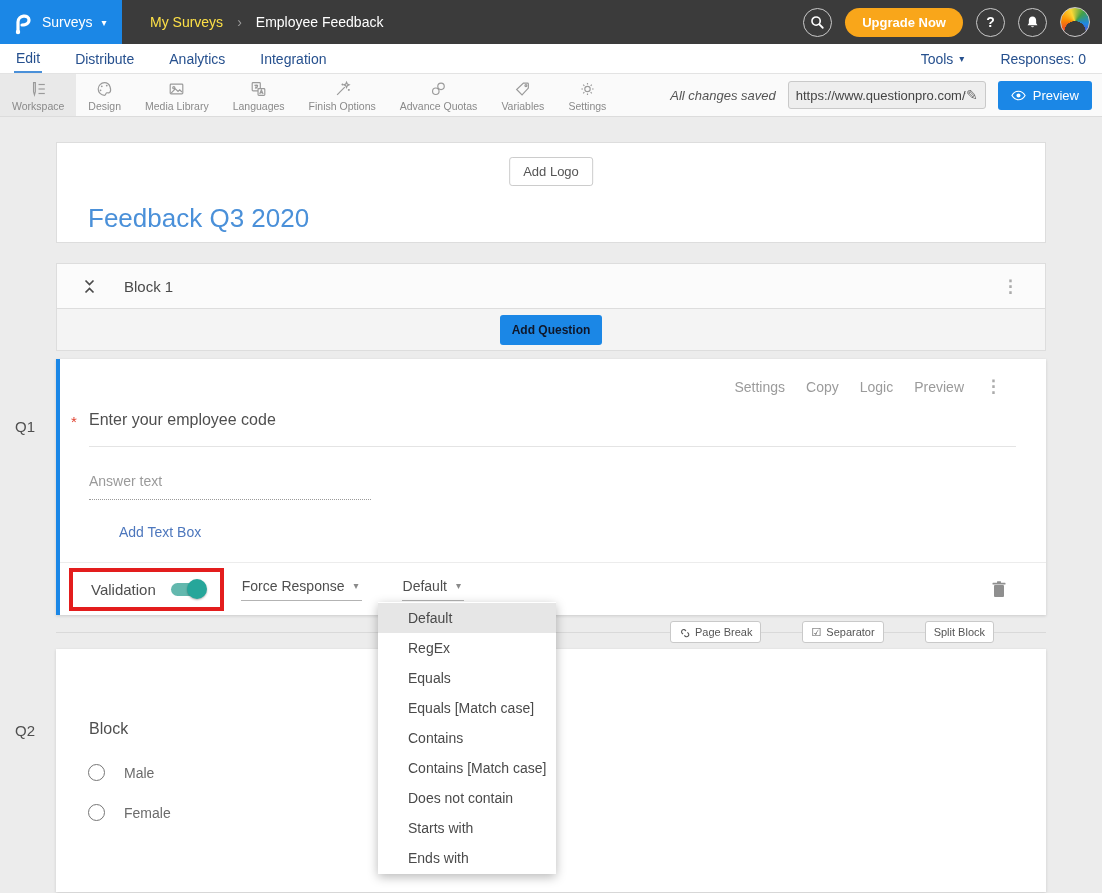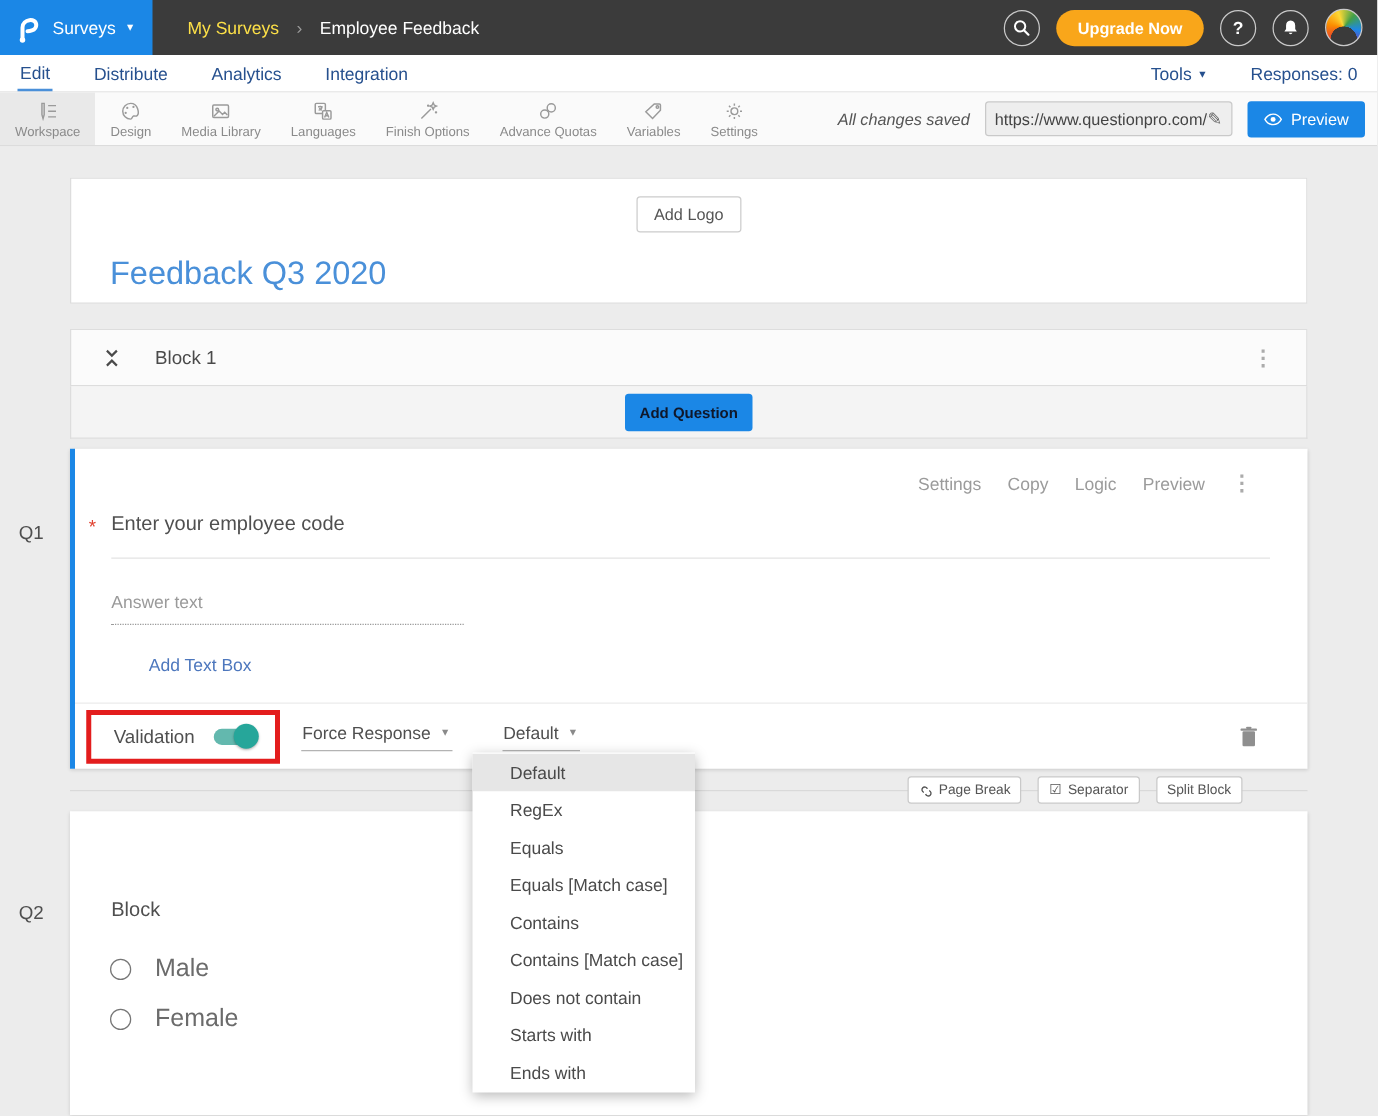--- a/index.html
+++ b/index.html
@@ -71,26 +71,26 @@
   .toggle-knob { position:absolute; right:-3px; top:-4px; width:20px; height:20px; border-radius:50%; background:#26a69a; box-shadow:0 1px 2px rgba(0,0,0,.3); }
   .dd { display:flex; align-items:center; gap:9px; font-size:14px; color:#4f4f4f; border-bottom:1px solid #b3b3b3; padding:0 3px 6px 1px; cursor:pointer; }
   .dd .caret { color:#8a8a8a; }
   .dd-force { margin-left:17px; }
   .dd-type { margin-left:40px; }
   .trash-btn { margin-left:auto; margin-right:40px; cursor:pointer; display:flex; }
 
   .block-footer { position:relative; height:34px; }
   .footer-line { position:absolute; left:0; right:0; top:17px; border-top:1px solid #d9d9d9; }
   .footer-buttons { position:absolute; right:52px; top:17px; transform:translateY(-50%); display:flex; gap:13px; }
-  .chip { background:#fff; border:1px solid #c9c9c9; border-radius:3px; padding:4px 8px; font-size:11px; color:#555; display:flex; align-items:center; gap:5px; cursor:pointer; font-family:inherit; }
+  .chip { background:#fff; border:1px solid #c9c9c9; border-radius:3px; padding:4px 8px; font-size:11px; color:#555; display:flex; align-items:center; gap:5px; cursor:pointer; font-family:inherit;margin-left:28px; }
   .chip .chip-icon { font-size:11px; color:#555; line-height:1; }
 
   .q2-card { height:243px; background:#fff; box-shadow:0 1px 3px rgba(0,0,0,.14); position:relative; }
   .q2-title { position:absolute; top:71px; left:33px; font-size:16px; color:#4f4f4f; }
-  .radio-row { position:absolute; left:32px; display:flex; align-items:center; gap:19px; font-size:20px; color:#6b6b6b; }
+  .radio-row { position:absolute; left:32px; display:flex; align-items:center; gap:19px; font-size:14px; color:#6b6b6b; }
   .radio-row.opt-0 { top:115px; }
   .radio-row.opt-1 { top:155px; }
   .radio-circle { width:17px; height:17px; border:1.5px solid #767676; border-radius:50%; background:#fff; cursor:pointer; flex:none; }
 
   .q-label { position:absolute; left:15px; font-size:15px; color:#4f4f4f; }
   .q-label.q1 { top:418px; }
   .q-label.q2 { top:722px; }
 
   
   .val-menu { position:absolute; left:378px; top:602px; width:178px; background:#fff; box-shadow:0 3px 10px rgba(0,0,0,.28); z-index:20; padding:1px 0; }

